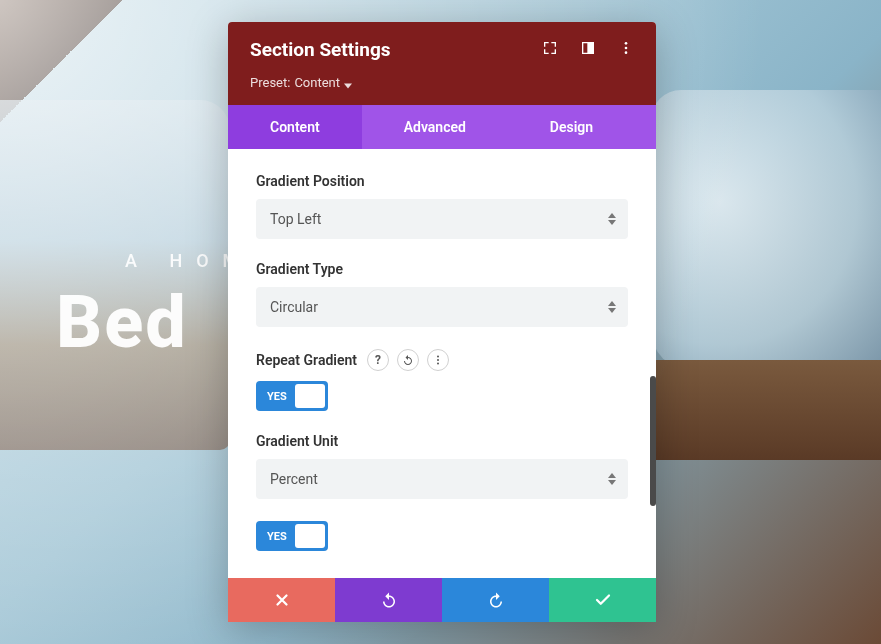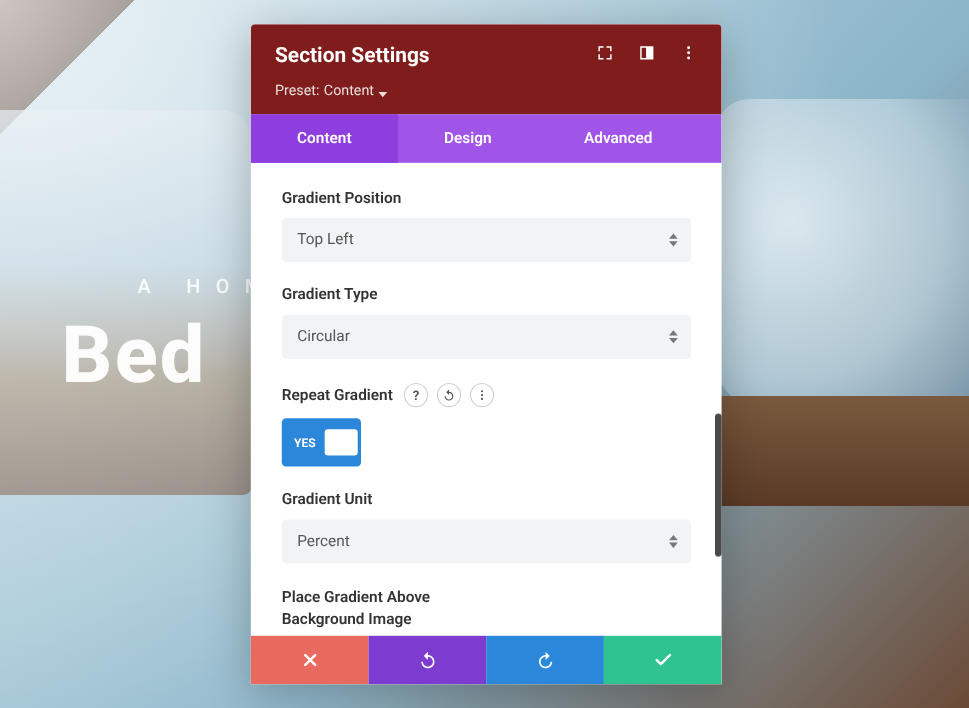--- a/index.html
+++ b/index.html
@@ -29,21 +29,21 @@
   .field { margin-bottom: 22px; }
   .field-label { font-size: 14px; color: #333; font-weight: 600; margin-bottom: 10px; display: flex; align-items: center; gap: 10px; }
   .field-label-text { }
   .label-icons { display: flex; gap: 8px; align-items: center; }
   .label-icon { width: 22px; height: 22px; border-radius: 50%; background: #fff; border: 1px solid #d0d0d0; display: flex; align-items: center; justify-content: center; font-size: 12px; font-weight: 700; color: #555; cursor: pointer; }
   .label-icon svg { width: 12px; height: 12px; fill: #555; }
   .select { position: relative; width: 100%; height: 40px; background: #f1f3f4; border-radius: 4px; display: flex; align-items: center; padding: 0 14px; font-size: 14px; color: #555; cursor: pointer; }
   .select-arrows { position: absolute; right: 12px; top: 50%; transform: translateY(-50%); display: flex; flex-direction: column; gap: 1px; }
   .select-arrows svg { width: 8px; height: 6px; fill: #777; }
 
-  .toggle { display: inline-flex; align-items: center; background: #2b87da; border-radius: 4px; height: 44px; padding: 3px; cursor: pointer; }
+  .toggle { display: inline-flex; align-items: center; background: #2b87da; border-radius: 4px; height: 30px; padding: 3px; cursor: pointer; }
   .toggle-label { color: #fff; font-size: 11px; font-weight: 700; padding: 0 8px; }
   .toggle-knob { width: 30px; height: 24px; background: #fff; border-radius: 3px; }
 
   .scroll-indicator { position: absolute; right: 0; top: 354px; width: 6px; height: 130px; background: #4a4a4a; border-radius: 3px; }
 
   .panel-footer { display: flex; height: 44px; }
   .foot-btn { flex: 1; display: flex; align-items: center; justify-content: center; cursor: pointer; }
   .foot-btn svg { width: 18px; height: 18px; fill: #fff; }
   .foot-cancel { background: #e86a5f; }
   .foot-undo { background: #7e3bd0; }
@@ -84,22 +84,22 @@
         <span>Preset:</span>
         <span>Content</span>
         <svg viewBox="0 0 10 10">
             <path d="M0 2l5 6 5-6z"></path>
           </svg>
       </div>
     </div>
 
     <div class="tabs">
       <div class="tab active">Content</div>
+      <div class="tab">Advanced</div>
       <div class="tab">Design</div>
-      <div class="tab">Advanced</div>
     </div>
 
     <div class="panel-body">
 
       <div class="field">
         <div class="field-label">
           <span class="field-label-text">Gradient Position</span>
         </div>
         <div class="select">
           <span>Top Left</span>
@@ -167,24 +167,20 @@
                 <path d="M5 0l5 6H0z"></path>
               </svg>
             <svg viewBox="0 0 10 6">
                 <path d="M5 6L0 0h10z"></path>
               </svg>
           </span>
         </div>
       </div>
 
       <div class="field">
-        <div class="field-label" style="display:block; line-height:1.4;">
-          <div>Place Gradient Above</div>
-          <div>Background Image</div>
-        </div>
         <div class="toggle">
           <span class="toggle-label">YES</span>
           <span class="toggle-knob"></span>
         </div>
       </div>
 
     </div>
 
     <div class="scroll-indicator"></div>
 

